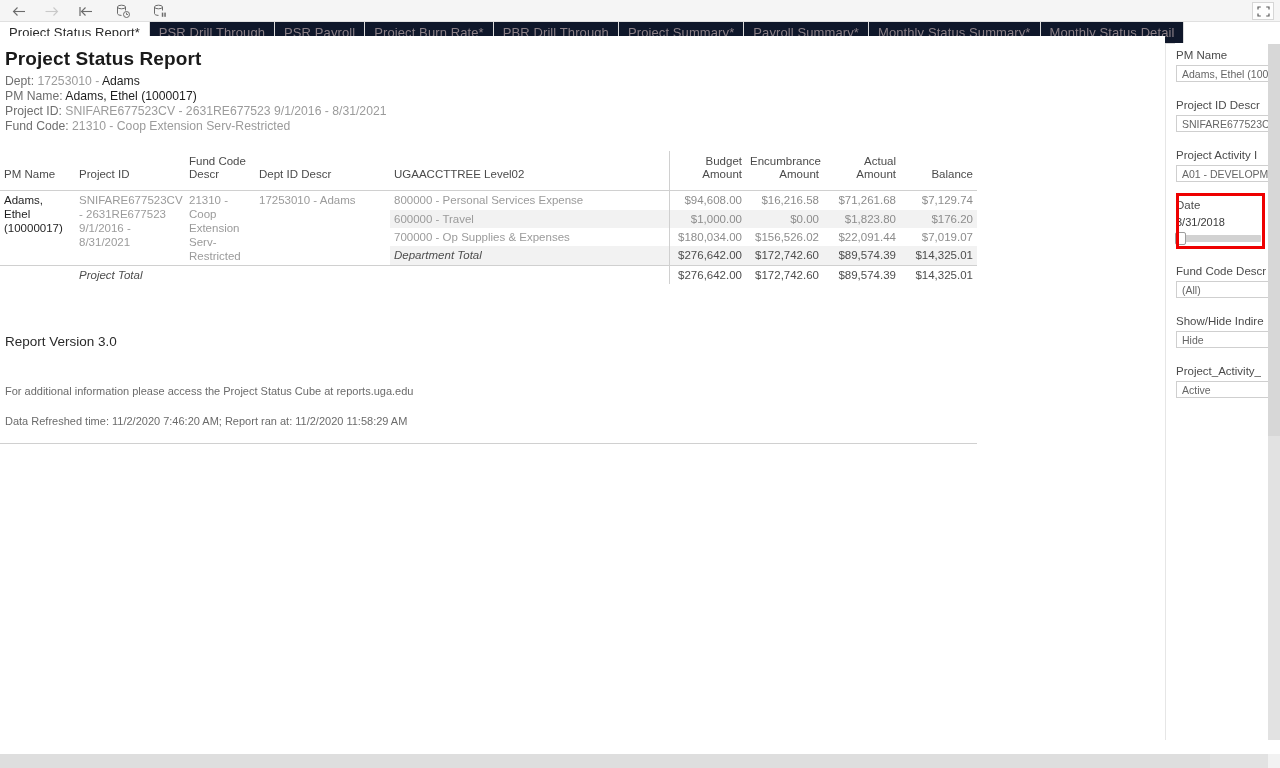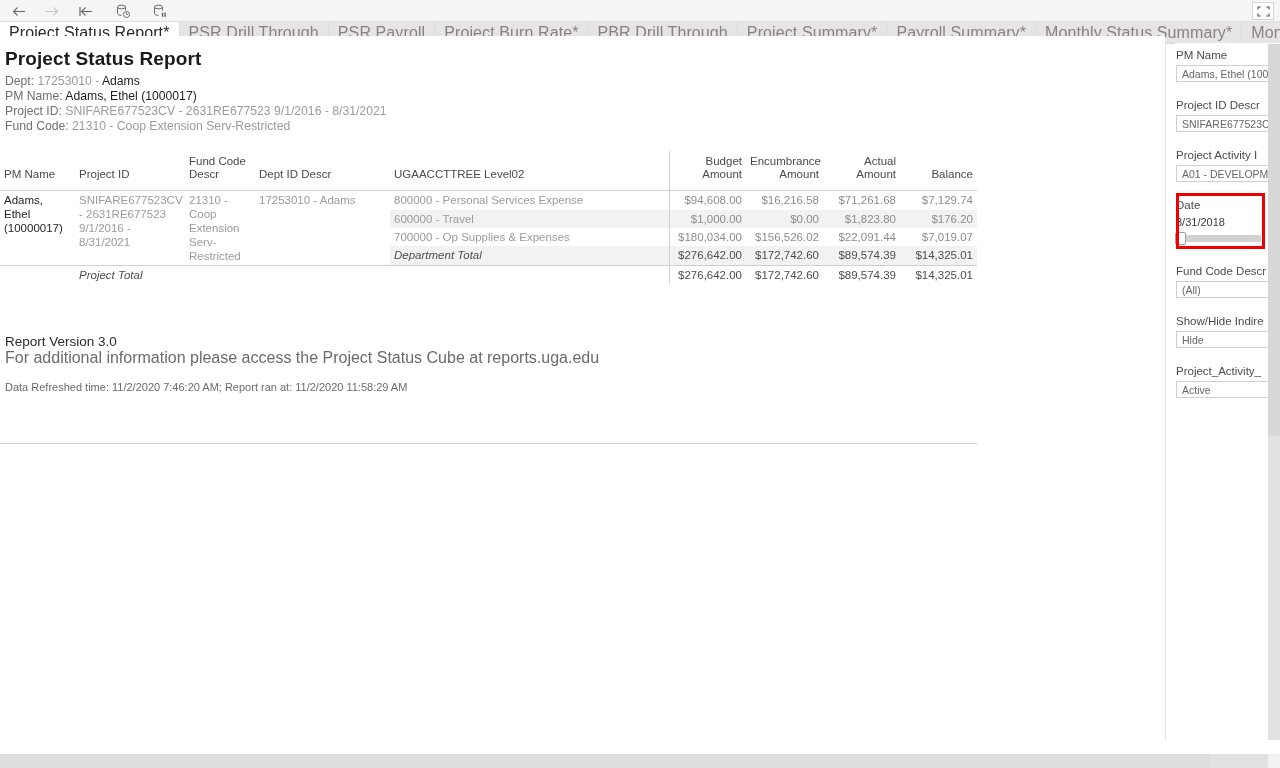--- a/index.html
+++ b/index.html
@@ -36,30 +36,30 @@
   }
 
   
   #tabstrip {
     position: absolute; left: 0; top: 22px;
     width: 1175px; height: 22px;
     background: #f7f7f7;
     border-bottom: 1px solid #d9d9d9;
     display: flex;
     align-items: stretch;
-    font-size: 16px;
+    font-size: 13px;
   }
   .tab {
     display: flex; align-items: center;
     padding: 0 9px;
     color: #8a7f86;
     border-right: 1px solid #dcdcdc;
     white-space: nowrap;
     cursor: pointer;
-    background: #e5e5e5;
+    background: #0f172a;
     letter-spacing: .1px;
   }
   .tab.active {
     background: #ffffff;
     color: #2b2b2b;
     border-bottom: 1px solid #ffffff;
     margin-bottom: -1px;
   }
 
   
@@ -133,21 +133,21 @@
   
   #footer {
     position: absolute; left: 5px; top: 297px;
     width: 700px;
   }
   #footer-version {
     font-size: 13.5px; color: #2a2a2a; font-weight: 400;
     line-height: 17px;
   }
   #footer-info {
-    font-size: 16px; color: #6b6b6b; line-height: 15px;
+    font-size: 11px; color: #6b6b6b; line-height: 15px; margin-top: 34px;
   }
   #footer-refresh {
     margin-top: 15px;
     font-size: 11px; color: #6b6b6b; line-height: 14px;
   }
 
   
   #filter-panel {
     position: absolute; left: 1168px; top: 44px;
     width: 100px; height: 696px;

